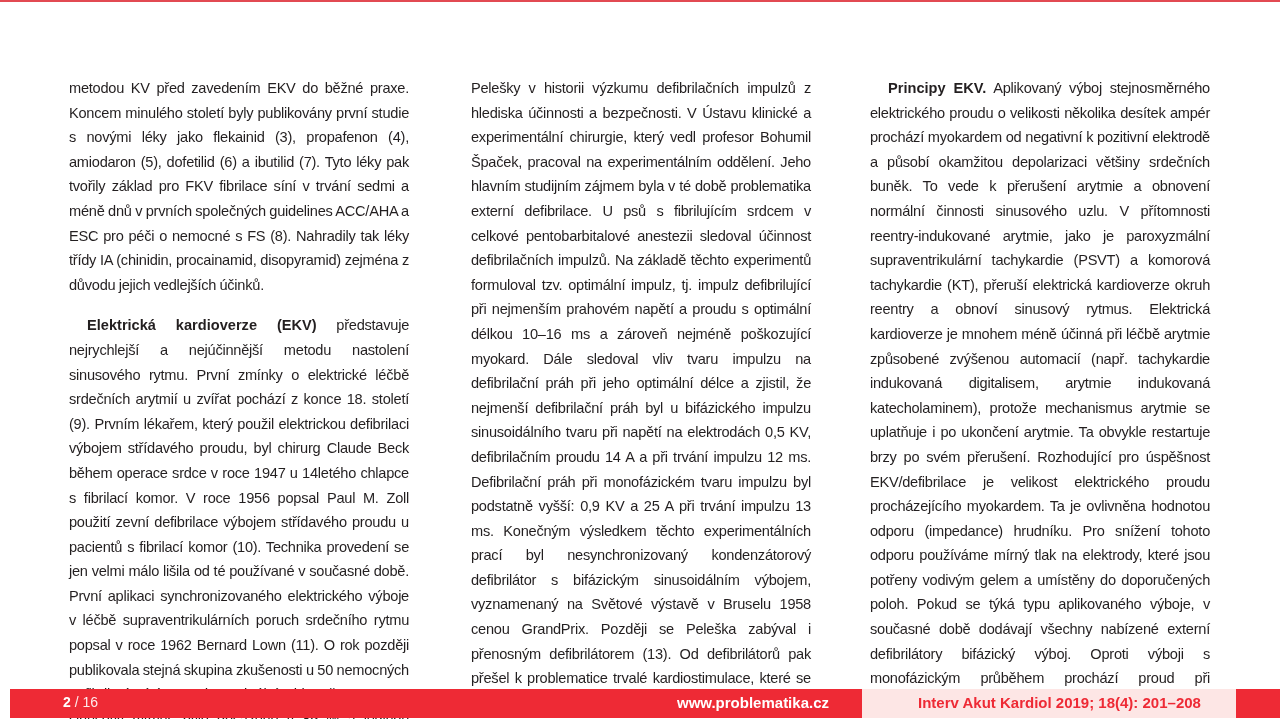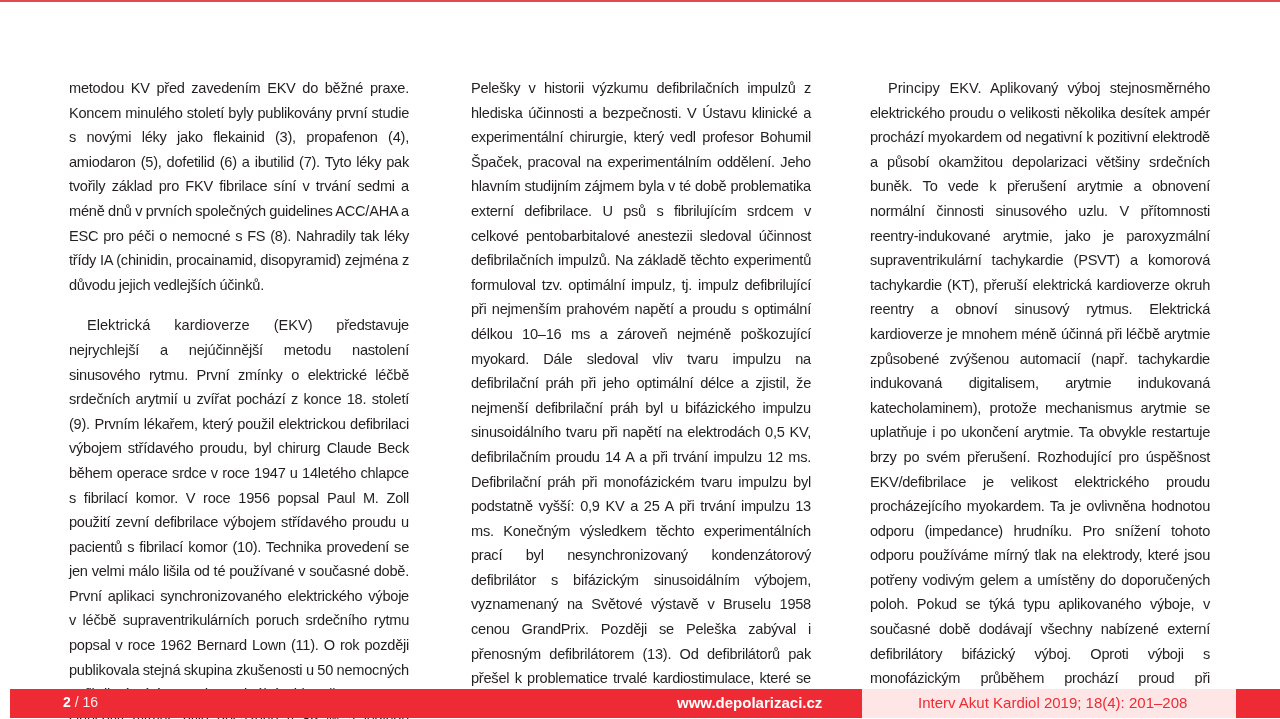--- a/index.html
+++ b/index.html
@@ -9,33 +9,33 @@
   }
   .top-rule { position: absolute; left: 0; top: 0; width: 1280px; height: 2px; background: #e24a52; }
   .columns { position: absolute; left: 0; top: 60px; width: 1280px; height: 610px; }
   .col {
     position: absolute; top: 0; width: 372px;
     font-size: 14.6px; line-height: 24.6px; text-align: justify;
     letter-spacing: -0.25px; word-spacing: -0.5px;
   }
   .col p { margin: 16px; }
   .col .indent { text-indent: 18px; }
-  .col b { font-weight: normal; letter-spacing: 0; }
+  .col b { font-weight: bold; letter-spacing: 0; }
   #col1 { left: 53px; }
   #col2 { left: 455px; }
   #col3 { left: 854px; }
   .footer { position: absolute; left: 0; top: 689px; width: 1280px; height: 29px; margin-left: 10px; }
   .footer-red { position: absolute; left: 0; top: 0; width: 852px; height: 29px; background: #ee2a35; }
   .footer-pink { position: absolute; left: 852px; top: 0; width: 374px; height: 29px; background: #fde6e5; }
   .footer-red-end { position: absolute; left: 1226px; top: 0; width: 54px; height: 29px; background: #ee2a35; }
   .page-num { position: absolute; left: 53px; top: 5px; color: #ffffff; font-size: 14px; }
   .page-num .cur { font-weight: bold; }
   .page-num .tot { font-weight: normal; opacity: 0.9; }
   .site-link { position: absolute; left: 667px; top: 5px; color: #ffffff; font-weight: bold; font-size: 15px; text-decoration: none; }
-  .citation { position: absolute; left: 908px; top: 5px; color: #ee2a35; font-size: 15px; }
+  .citation { position: absolute; left: 908px; top: 5px; color: #ee2a35; font-size: 15px; font-weight: bold; }
 </style>
 </head>
 <body>
 
 <div class="top-rule"></div>
 
 <main class="columns">
   <section class="col" id="col1">
     <p>
       <b></b><span>metodou KV před zavedením EKV do běžné praxe. Koncem minulého století byly publikovány první studie s novými léky jako flekainid (3), propafenon (4), amiodaron (5), dofetilid (6) a ibutilid (7). Tyto léky pak tvořily základ pro FKV fibrilace síní v trvání sedmi a méně dnů v prvních společných guidelines ACC/AHA a ESC pro péči o nemocné s FS (8). Nahradily tak léky třídy IA (chinidin, procainamid, disopyramid) zejména z důvodu jejich vedlejších účinků.</span>
@@ -58,15 +58,15 @@
   </section>
 </main>
 
 <footer class="footer">
   <div class="footer-red"></div>
   <div class="footer-pink"></div>
   <div class="footer-red-end"></div>
   <div class="page-num">
     <span class="cur">2</span><span class="tot"> / </span><span class="tot">16</span>
   </div>
-  <a class="site-link">www.depolarizaci.cz</a>
+  <a class="site-link">www.problematika.cz</a>
   <div class="citation">Interv Akut Kardiol 2019; 18(4): 201–208</div>
 </footer>
 
 </body></html>

